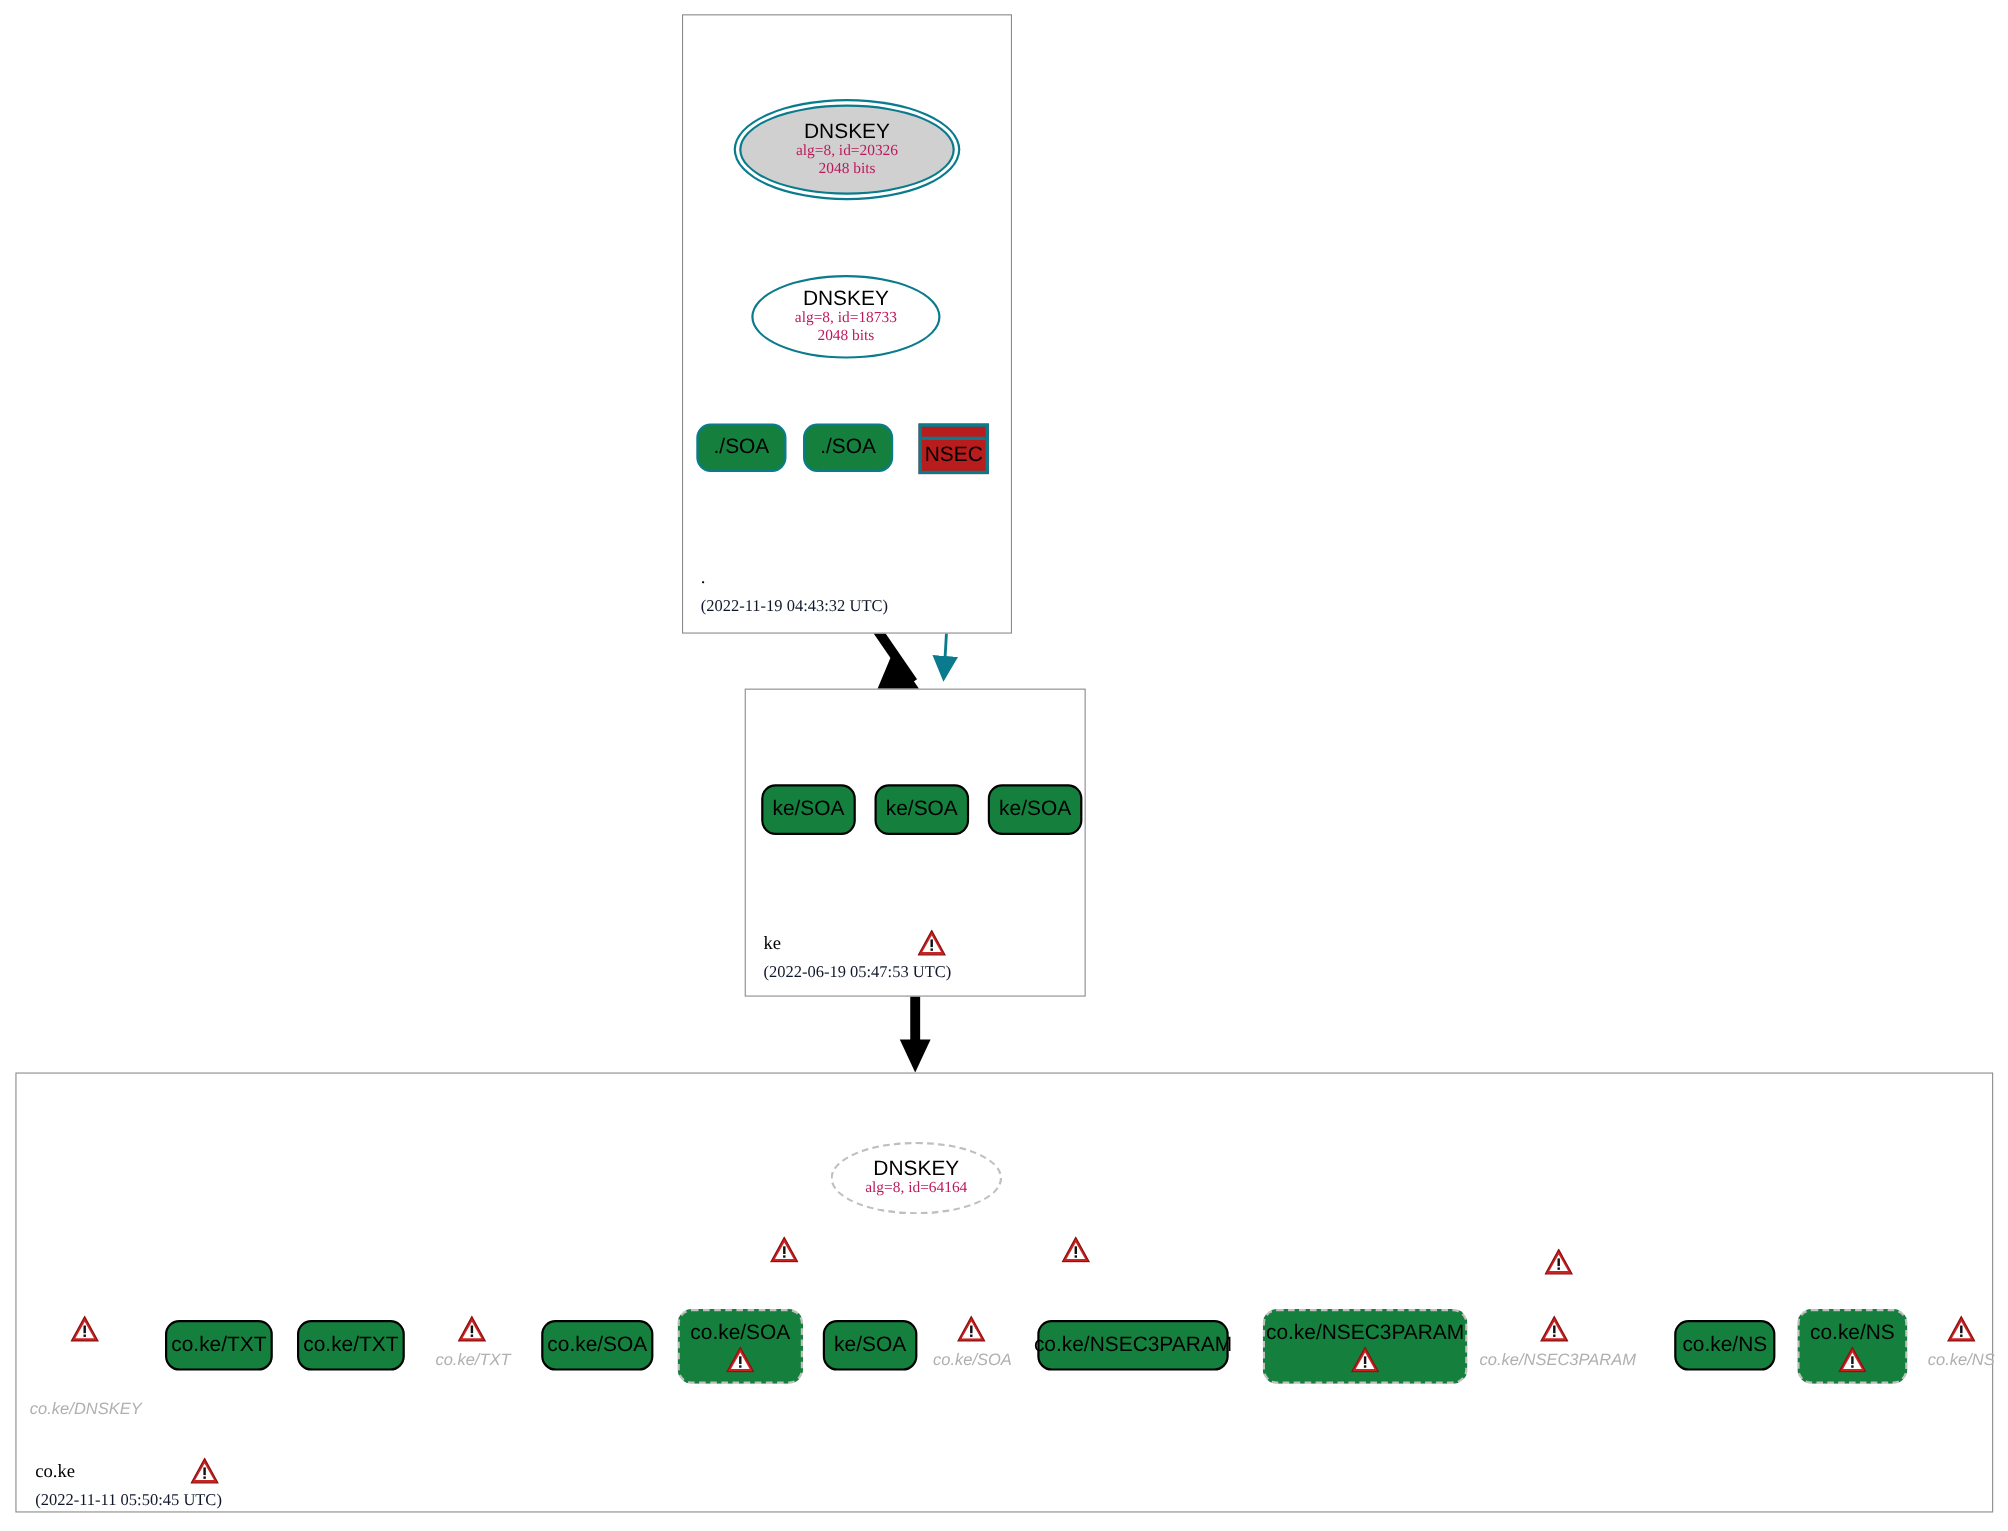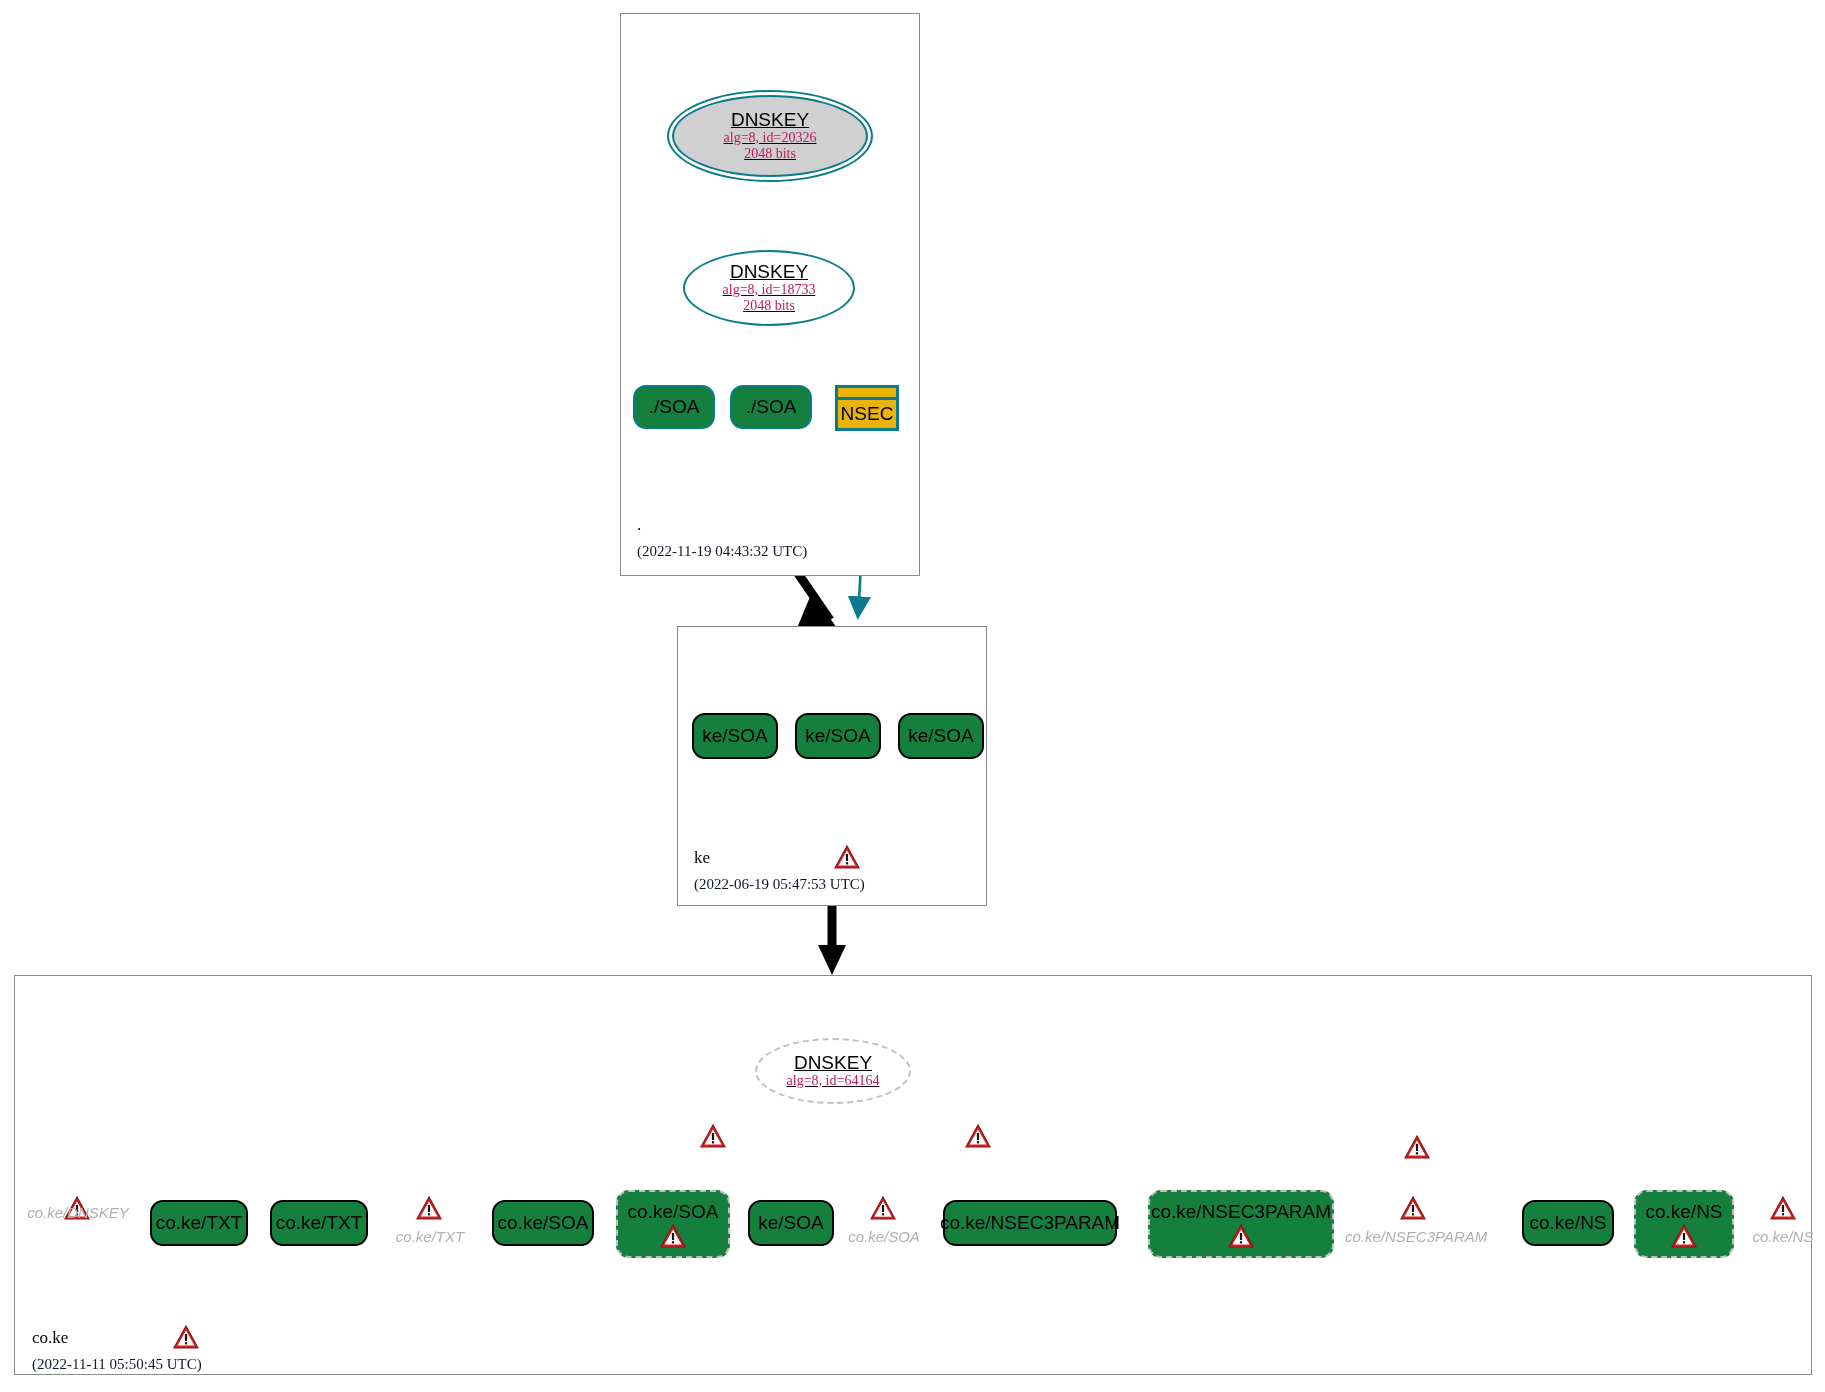--- a/index.html
+++ b/index.html
@@ -59,21 +59,20 @@
     font-family: "Liberation Serif", serif;
     font-size: 14px;
     line-height: 1.15;
     color: #be185d;
   }
 
   
   .ellipse {
     border-radius: 50%;
     background: #ffffff;
-    text-decoration: underline;
   }
   .ellipse.secure { border: 2px solid #0a7b8c; }
   .ellipse.sep {
     background: #d0d0d0;
     border: 2px solid #0a7b8c;
     box-shadow: 0 0 0 3px #ffffff, 0 0 0 5px #0a7b8c;
   }
   .ellipse.insecure-dashed {
     border: 2px dashed #bfbfbf;
     background: #ffffff;
@@ -84,21 +83,21 @@
     border-radius: 13px;
     background: #15803d;
   }
   .rrset.secure   { border: 2px solid #0a7b8c; }
   .rrset.plain    { border: 2.5px solid #000000; }
   .rrset.dashed   { border: 2px dashed #bfbfbf; }
 
   
   .nsecbox {
     border: 3px solid #0a7b8c;
-    background: #eab308;
+    background: #b91c1c;
     display: flex;
     flex-direction: column;
     padding: 0;
   }
   .nsecbox .band {
     height: 9px;
     border-bottom: 3px solid #0a7b8c;
     width: 100%;
   }
   .nsecbox .body {
@@ -261,21 +260,21 @@
   </div>
 
   <div class="warn" style="left:64px; top:1196px;">
     <svg viewBox="0 0 26 24">
         <path d="M13 1 L25 23 L1 23 Z" fill="#cc2222" stroke="#8e1212" stroke-width="1.2"></path>
         <path d="M13 5.5 L21.5 20.5 L4.5 20.5 Z" fill="#ffffff"></path>
         <rect x="11.9" y="9" width="2.2" height="7" fill="#111"></rect>
         <rect x="11.9" y="17.2" width="2.2" height="2.2" fill="#111"></rect>
       </svg>
   </div>
-  <div class="barelabel" style="left:18px; top:1204px; width:120px;">co.ke/DNSKEY</div>
+  <div class="barelabel" style="left:18px; top:1272px; width:120px;">co.ke/DNSKEY</div>
 
   <div class="node rrset plain" style="left:150px; top:1200px; width:98px; height:46px;">
     <span class="n-title">co.ke/TXT</span>
   </div>
 
   <div class="node rrset plain" style="left:270px; top:1200px; width:98px; height:46px;">
     <span class="n-title">co.ke/TXT</span>
   </div>
 
   <div class="warn" style="left:416px; top:1196px;">

